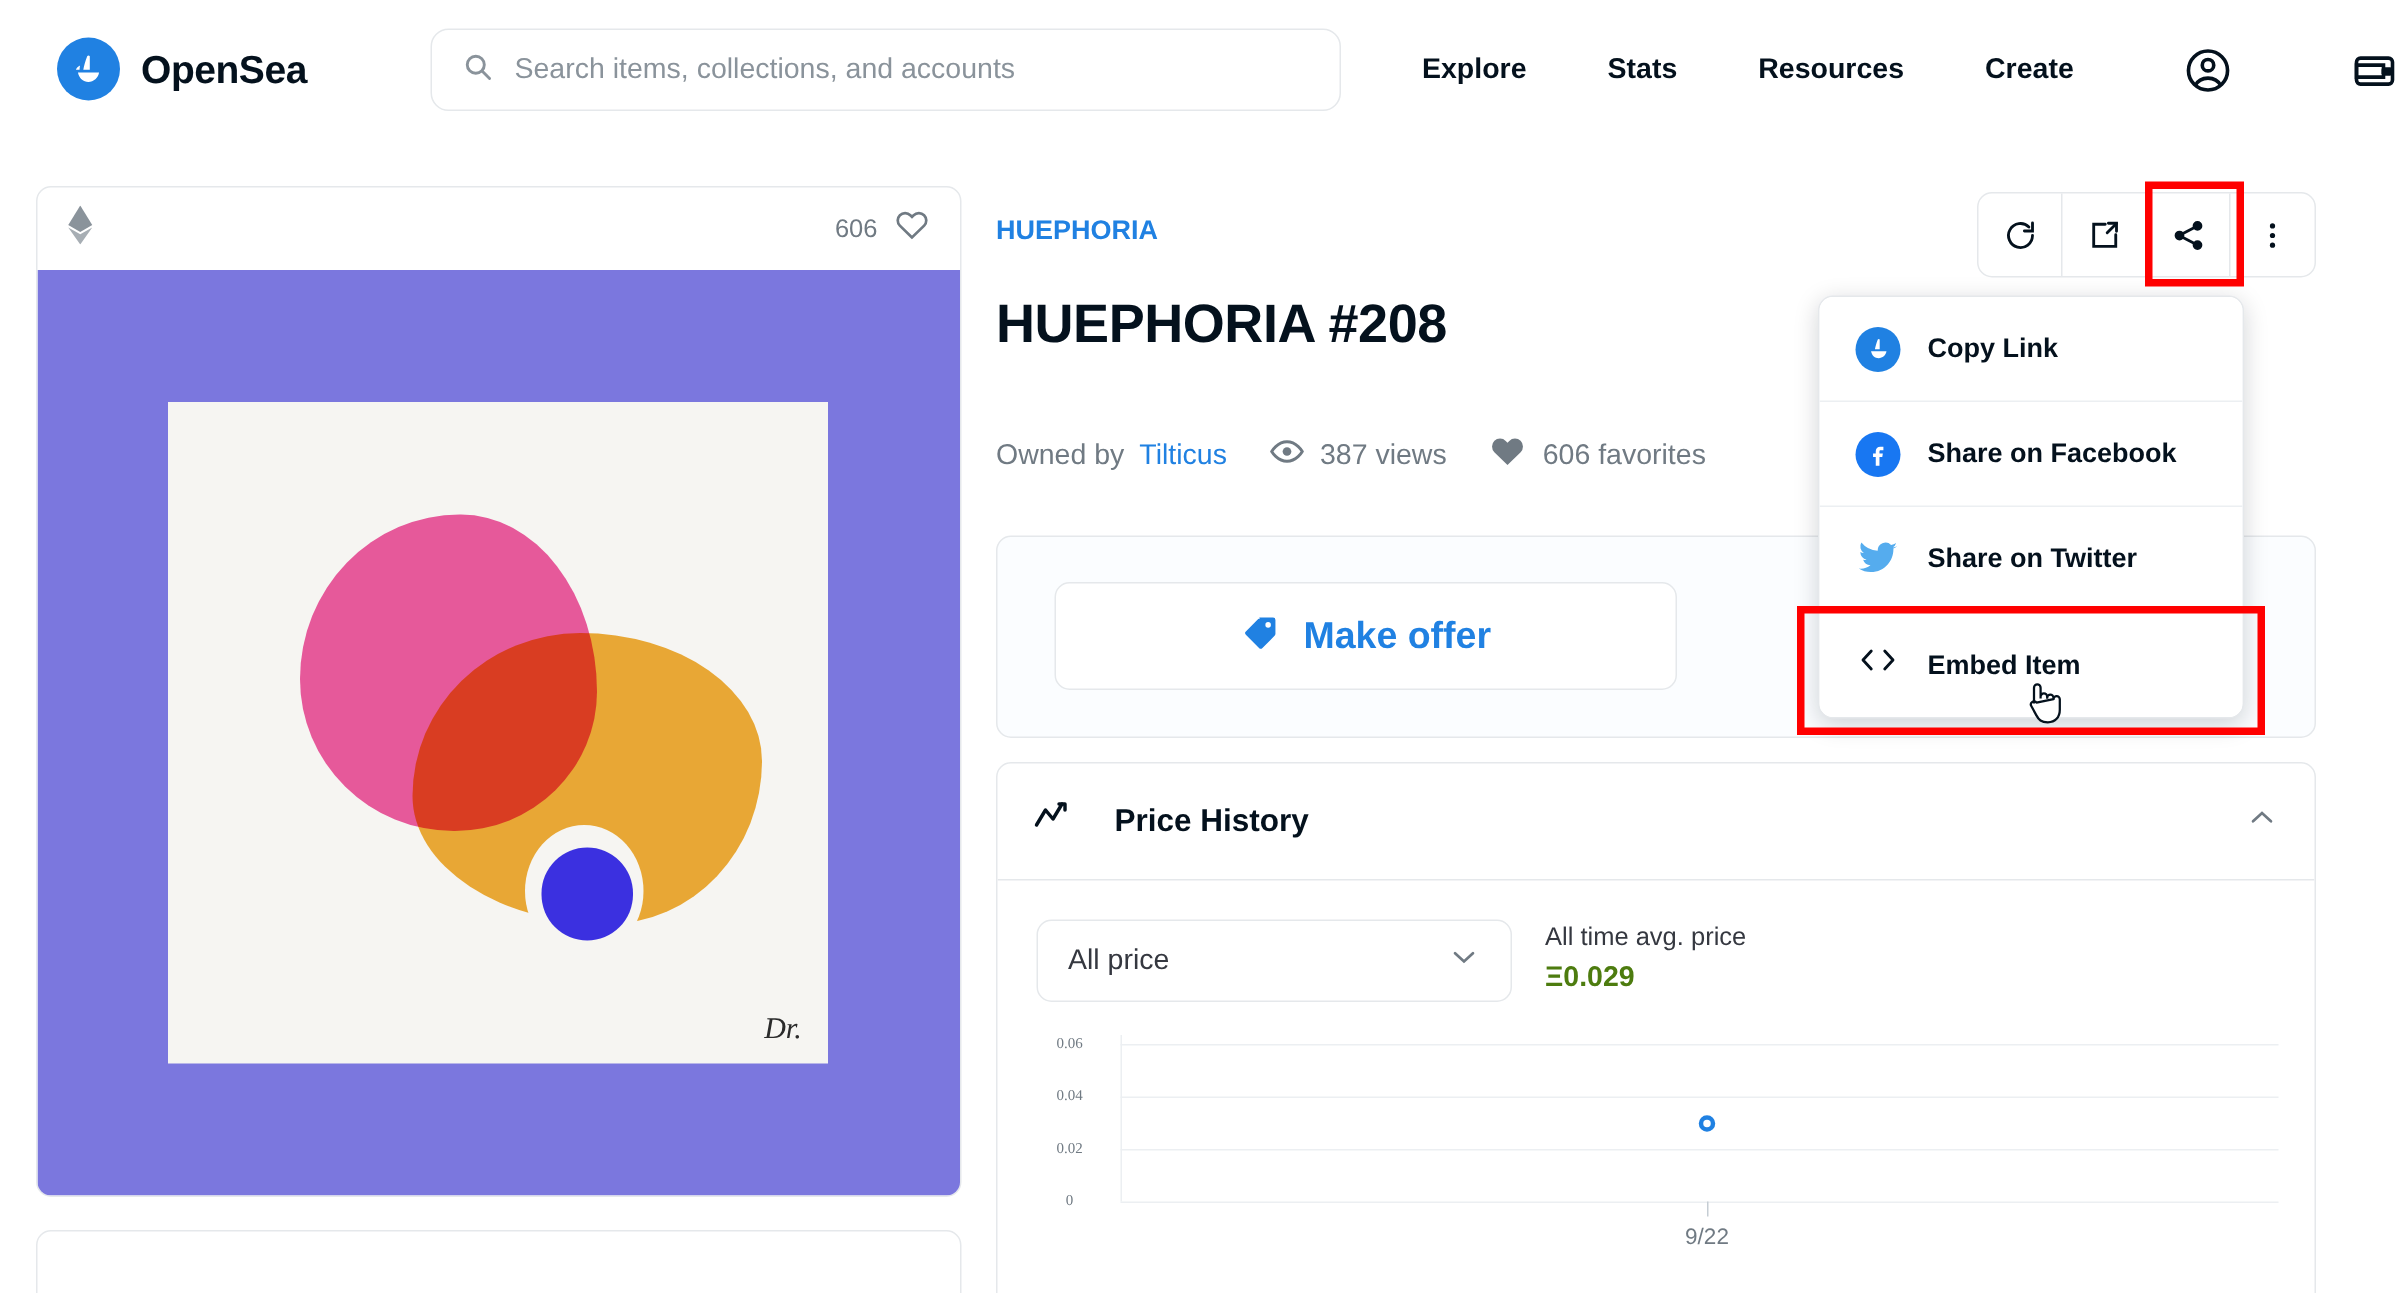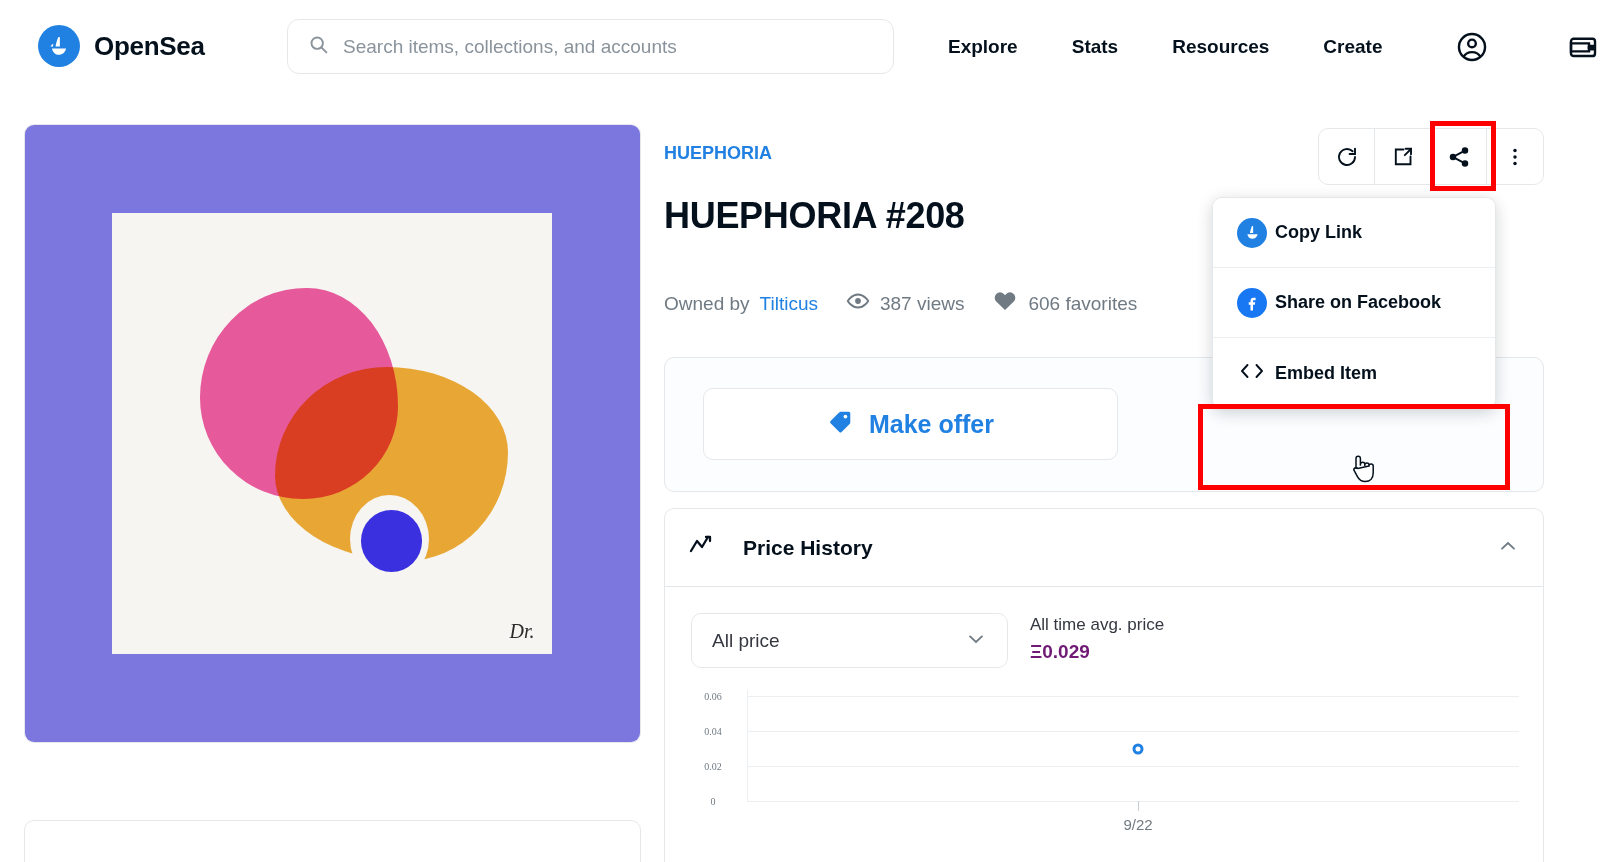--- a/index.html
+++ b/index.html
@@ -140,21 +140,21 @@
   .price-title { font-size: 21px; font-weight: 700; color: #04111d; }
   .price-body { padding: 26px 26px 0 26px; position: relative; }
   .range-row { display: flex; align-items: flex-start; gap: 22px; }
   .range-select {
     width: 317px; height: 55px; border: 1px solid #e5e8eb; border-radius: 10px;
     display: flex; align-items: center; justify-content: space-between;
     padding: 0 20px; cursor: pointer; background: #fff;
   }
   .range-value { font-size: 19px; color: #353840; }
   .avg-label { font-size: 17px; color: #353840; line-height: 1.45; }
-  .avg-value { font-size: 19px; font-weight: 700; color: #701a75; line-height: 1.45; }
+  .avg-value { font-size: 19px; font-weight: 700; color: #4d7c0f; line-height: 1.45; }
 
   .chart { position: relative; margin-top: 22px; height: 160px; width: 828px; }
   .y-tick {
     position: absolute; left: 0; width: 44px; text-align: center;
     font-size: 10px; color: #707a83; transform: translateY(-50%); font-family: Liberation Serif, serif;
   }
   .grid-line { position: absolute; left: 56px; right: 0; height: 1px; background: #eceff2; }
   .y-axis { position: absolute; left: 56px; top: 0; bottom: 0; width: 1px; background: #eceff2; }
   .data-point {
     position: absolute; width: 11px; height: 11px; border-radius: 50%;
@@ -168,21 +168,21 @@
 
   
   .share-menu {
     position: absolute; left: 1212px; top: 197px; width: 284px;
     background: #ffffff; border-radius: 10px;
     border: 1px solid #e5e8eb;
     box-shadow: 0 4px 16px rgba(4,17,29,0.18);
     overflow: hidden; z-index: 30;
   }
   .share-item {
-    height: 70px; display: flex; align-items: center; gap: 8px; padding: 0 24px;
+    height: 70px; display: flex; align-items: center; gap: 18px; padding: 0 24px;
     border-bottom: 1px solid #eceff2; cursor: pointer; background: #fff;
   }
   .share-item:last-child { border-bottom: none; }
   .share-label { font-size: 18px; font-weight: 700; color: #04111d; }
   .si-circle { width: 30px; height: 30px; border-radius: 50%; display: flex; align-items: center; justify-content: center; }
   .code-icon { font-size: 20px; font-weight: 700; color: #04111d; letter-spacing: -1px; width: 30px; text-align: center; }
 
   .cursor-hand { position: absolute; left: 1348px; top: 452px; z-index: 45; }
 </style>
 </head>
@@ -226,20 +226,36 @@
       <svg width="32" height="32" viewBox="0 0 24 24" fill="none" stroke="#04111d" stroke-width="1.8">
         <rect x="3" y="5.8" width="18" height="13" rx="2"></rect>
         <path d="M3 9.3h13.5v6H3z" fill="none"></path>
         <rect x="15.5" y="10.4" width="5.5" height="4.2" rx="1.2" fill="#04111d" stroke="none"></rect>
       </svg>
     </span>
   </div>
 </div>
 
 <div class="nft-card">
+  <div class="nft-card-top">
+    <span>
+      <svg width="17" height="26" viewBox="0 0 16 26" fill="#8a939b">
+        <path d="M8 0 0 13l8 4.7L16 13z"></path>
+          <path d="M8 19.2 0 14.6 8 26l8-11.4z" opacity="0.75"></path>
+      </svg>
+    </span>
+    <span class="fav-group">
+      <span class="fav-count">606</span>
+      <span>
+        <svg width="24" height="24" viewBox="0 0 24 24" fill="none" stroke="#707a83" stroke-width="1.8">
+          <path d="M12 20.3 3.9 12.4a4.9 4.9 0 1 1 7-6.9l1.1 1.1 1.1-1.1a4.9 4.9 0 1 1 7 6.9z"></path>
+        </svg>
+      </span>
+    </span>
+  </div>
 
   <div class="nft-art">
     <div class="art-canvas">
       <div class="blob-pink"></div>
       <div class="blob-orange"></div>
       <div class="blob-notch"></div>
       <div class="blob-blue"></div>
       <div class="art-sign">Dr.</div>
     </div>
   </div>
@@ -383,20 +399,28 @@
 
   <div class="share-item">
     <span class="si-circle" style="background:#1877f2;">
       <svg width="18" height="18" viewBox="0 0 24 24" fill="#ffffff">
         <path d="M14.5 8.2h2.3V5.1h-2.7c-2.6 0-4.1 1.6-4.1 4.1v1.9H7.6v3.1H10V22h3.3v-7.8h2.5l.5-3.1h-3V9.4c0-.8.3-1.2 1.2-1.2z"></path>
       </svg>
     </span>
     <span class="share-label">Share on Facebook</span>
   </div>
 
+  <div class="share-item">
+    <span class="si-circle">
+      <svg width="28" height="24" viewBox="0 0 24 20" fill="#55acee">
+        <path d="M23 2.4a9 9 0 0 1-2.6.7 4.5 4.5 0 0 0 2-2.5 9 9 0 0 1-2.9 1.1A4.5 4.5 0 0 0 11.8 5a12.8 12.8 0 0 1-9.3-4.7 4.5 4.5 0 0 0 1.4 6 4.4 4.4 0 0 1-2-.6 4.5 4.5 0 0 0 3.6 4.4 4.5 4.5 0 0 1-2 .1 4.5 4.5 0 0 0 4.2 3.1A9 9 0 0 1 1 15.2a12.7 12.7 0 0 0 6.9 2c8.3 0 12.9-6.9 12.9-12.9V3.7A9.2 9.2 0 0 0 23 2.4z"></path>
+      </svg>
+    </span>
+    <span class="share-label">Share on Twitter</span>
+  </div>
 
   <div class="share-item">
     <span class="code-icon">
       <svg width="28" height="20" viewBox="0 0 28 20" fill="none" stroke="#04111d" stroke-width="1.9" stroke-linecap="round" stroke-linejoin="round">
         <path d="M9.5 4 4 10l5.5 6"></path>
           <path d="M18.5 4 24 10l-5.5 6"></path>
       </svg>
     </span>
     <span class="share-label">Embed Item</span>
   </div>

